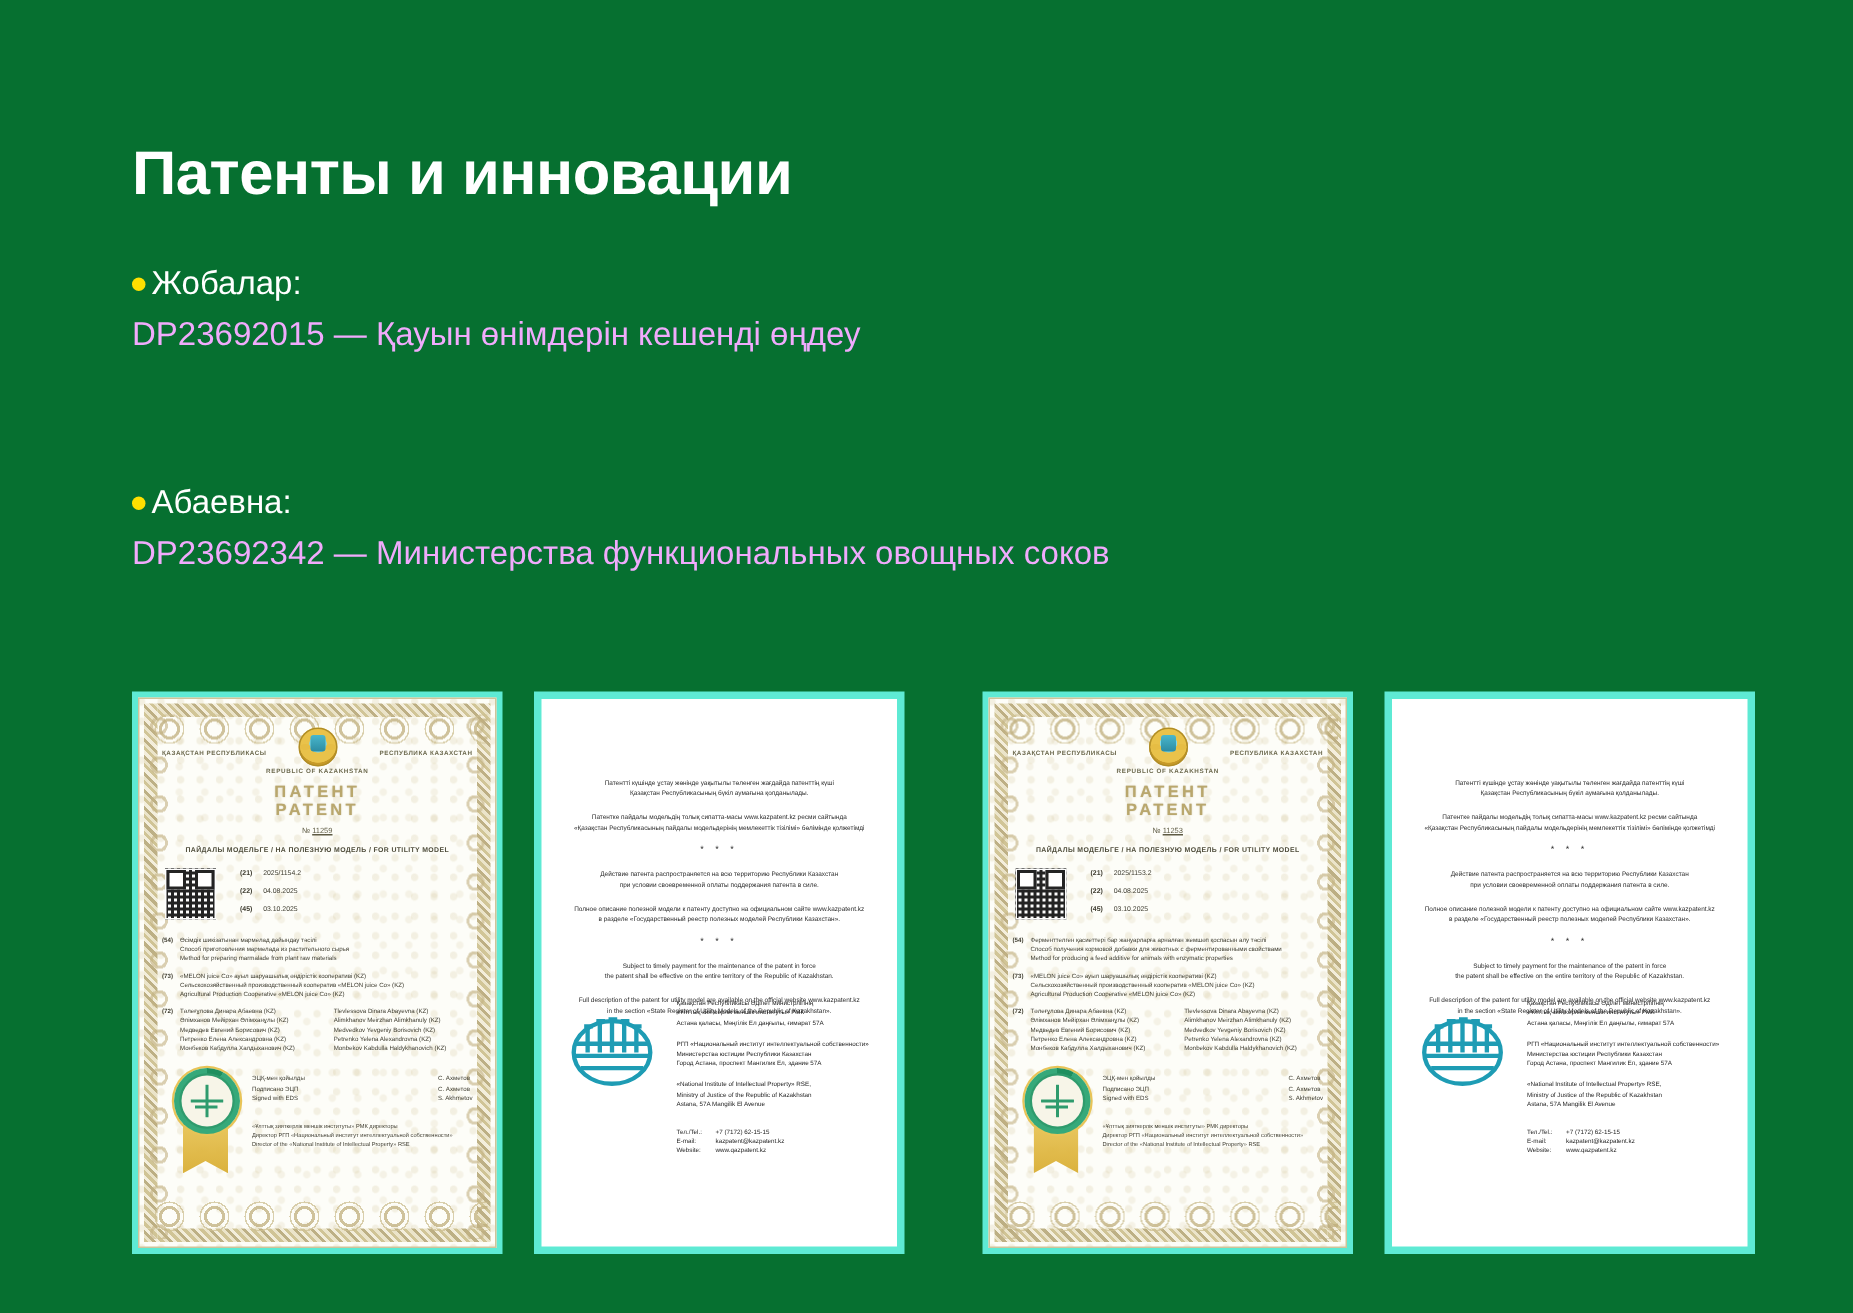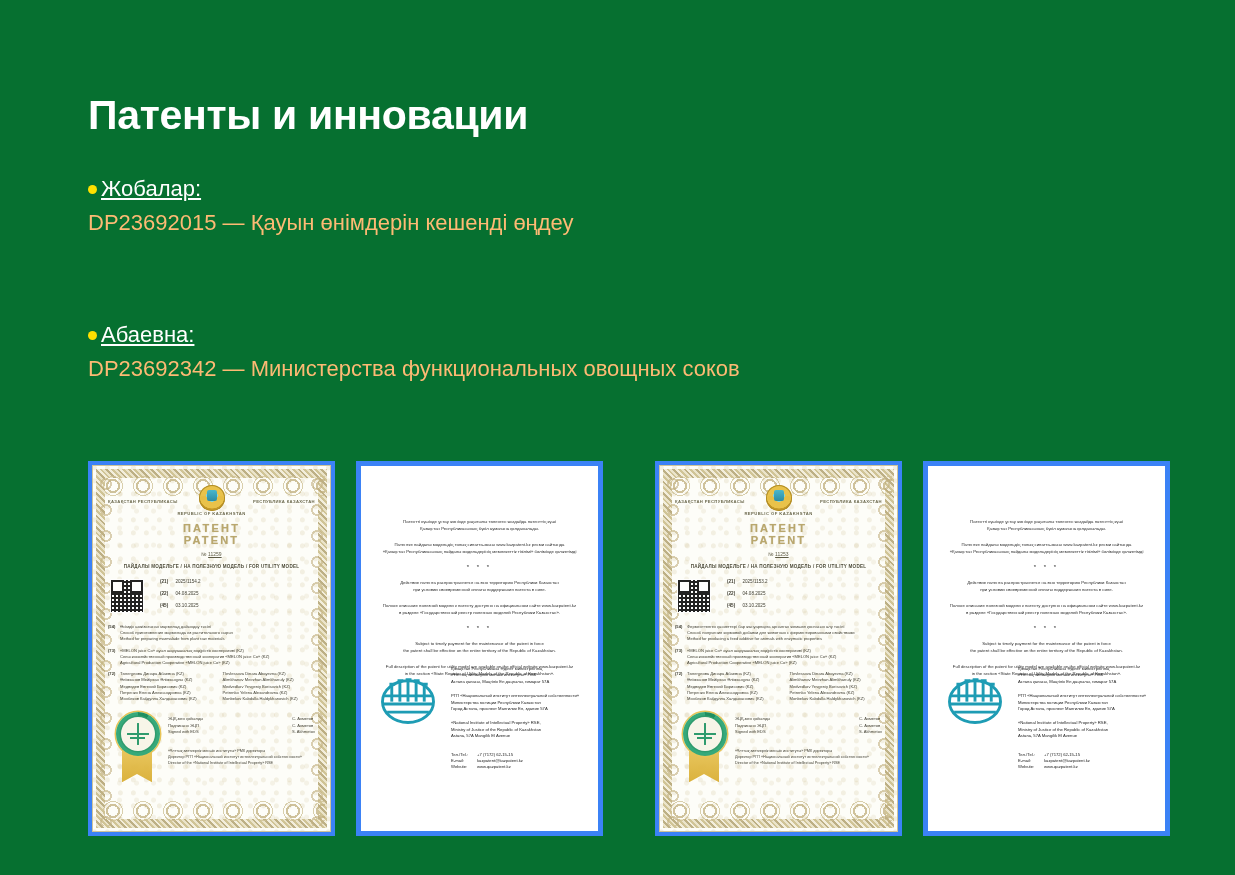--- a/index.html
+++ b/index.html
@@ -19,35 +19,35 @@
     letter-spacing:-0.3px;white-space:nowrap;
   }
 
   
   .textblock{position:absolute;left:88px;color:#ffffff;}
   #block-kk{top:172px;}
   #block-ru{top:318px;}
 
   .lead-line{
     display:flex;align-items:center;
-    font-size:22px;line-height:34px;white-space:nowrap;text-decoration:underline;
+    font-size:22px;line-height:34px;white-space:nowrap;
   }
   .bullet-dot{
     width:9px;height:9px;border-radius:50%;
     background:#ffe000;flex:0 0 auto;margin-right:4px;
   }
   .body-line{
-    font-size:22px;line-height:34px;white-space:nowrap;color:#fdba74;
+    font-size:22px;line-height:34px;white-space:nowrap;color:#f0abfc;
   }
 
   
   .cert-row{position:absolute;left:88px;top:461px;width:1060px;height:375px;}
   .cert{
     position:absolute;top:0;height:375px;
-    background:#3b82f6;overflow:hidden;
+    background:#5eead4;overflow:hidden;
   }
   #cert-1{left:0px;width:247px;}
   #cert-2{left:268px;width:247px;}
   #cert-3{left:567px;width:247px;}
   #cert-4{left:835px;width:247px;}
 
   
   .front-inner{
     position:absolute;inset:4px;
     background:

